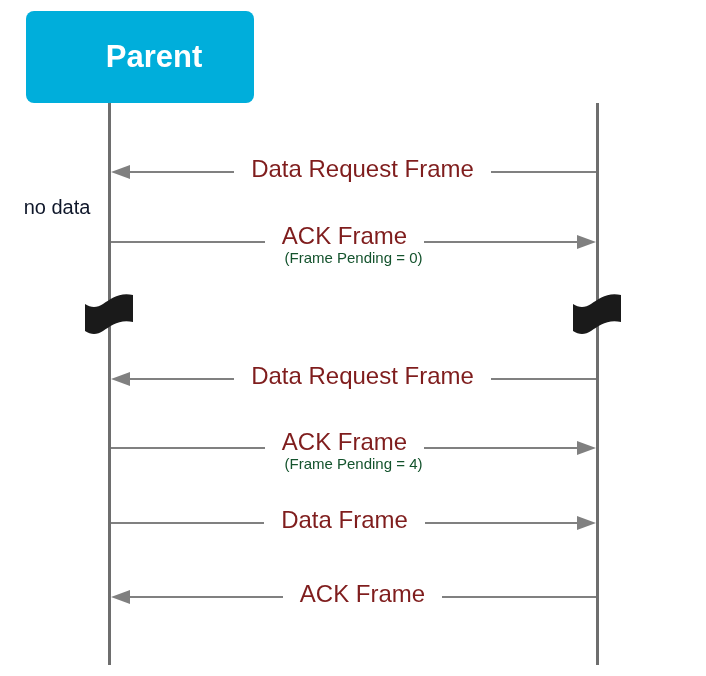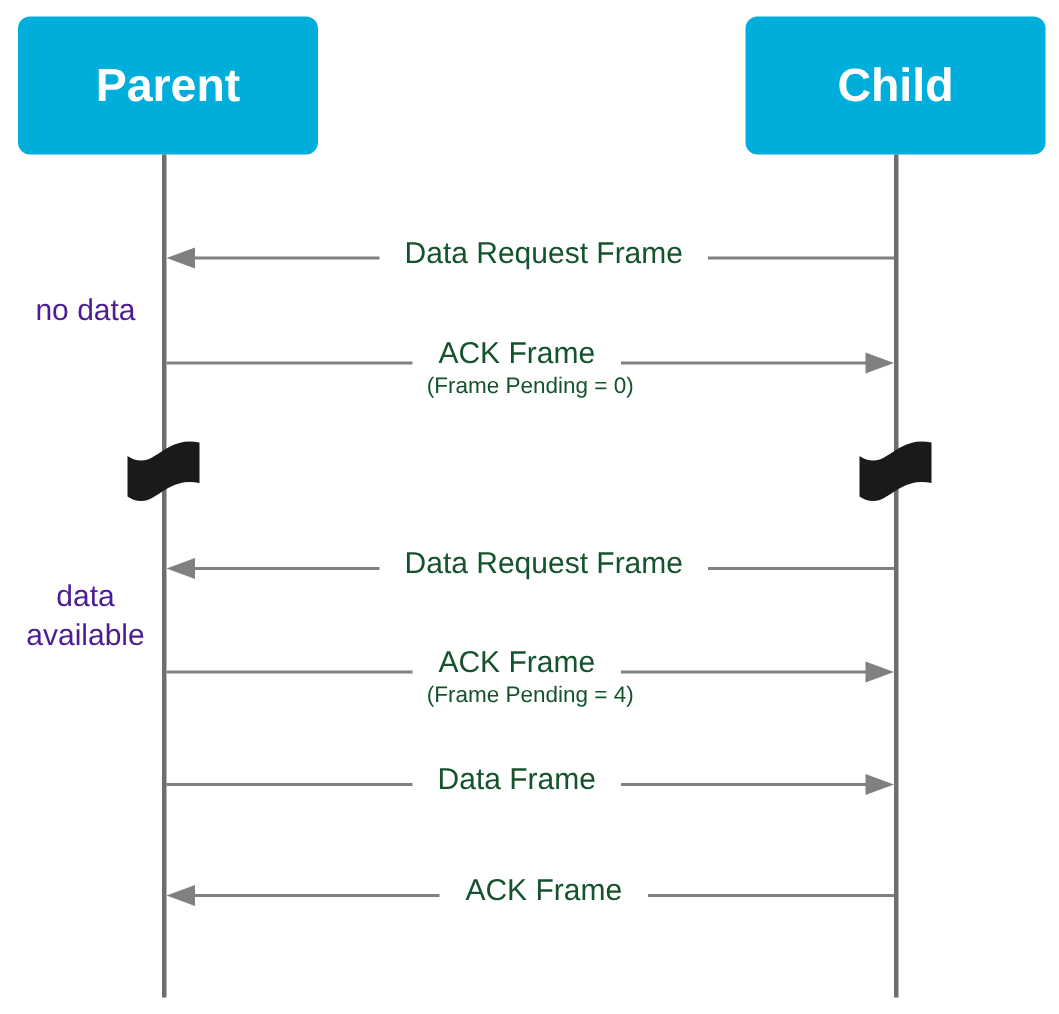--- a/index.html
+++ b/index.html
@@ -13,21 +13,21 @@
   
   .actor{
     position:absolute;
     top:11px;width:200px;height:92px;
     background:#00AEDB;
     border-radius:8px;
     display:flex;align-items:center;justify-content:center;
     color:#ffffff;
     font-size:31px;font-weight:bold;
   }
-  .actor.parent{left:12px;}
+  .actor.parent{left:26px;padding-left:28px;}
   .actor.child{left:497px;}
   
   .lifeline{
     position:absolute;
     top:103px;height:562px;width:3px;
     background:#6e6e6e;
   }
   .lifeline.parent{left:108px;}
   .lifeline.child{left:596px;}
   
@@ -35,21 +35,21 @@
     position:absolute;
     left:111px;width:485px;height:0;
     display:flex;align-items:center;
   }
   .mline{
     flex:1;height:2px;background:#808080;
   }
   .mlabel{
     position:relative;top:-3px;
     margin:0 17px;
-    font-size:20px;color:#14532d;
+    font-size:24px;color:#7f1d1d;
     white-space:nowrap;
   }
   .message.has-sub .mlabel{top:-6px;}
   .msub{
     position:absolute;
     left:50%;top:7px;
     transform:translateX(-50%);
     font-size:15px;color:#14532d;
     white-space:nowrap;
   }
@@ -58,43 +58,40 @@
     border-top:7px solid transparent;
     border-bottom:7px solid transparent;
   }
   .arrowhead.left{border-right:19px solid #808080;margin-right:-1px;}
   .arrowhead.right{border-left:19px solid #808080;margin-left:-1px;}
   
   .side-note{
     position:absolute;
     left:7px;width:100px;
     text-align:center;
-    font-size:20px;line-height:26px;color:#4c1d95;
+    font-size:20px;line-height:26px;color:#0f172a;
   }
   .side-note.n1{top:194px;}
   .side-note.n2{top:385px;}
   
   .flag{
     position:absolute;
     width:50px;height:44px;
     top:291px;
   }
   .flag.parent{left:84px;}
   .flag.child{left:572px;}
 </style>
 </head>
 <body>
 
 <div id="canvas">
 
   <div class="actor parent">
     <span>Parent</span>
-  </div>
-  <div class="actor child">
-    <span>Child</span>
   </div>
 
   <div class="lifeline parent"></div>
   <div class="lifeline child"></div>
 
   <div class="message" style="top:172px">
     <span class="arrowhead left"></span>
     <span class="mline"></span>
     <span class="mlabel">Data Request Frame</span>
     <span class="mline"></span>
@@ -117,21 +114,20 @@
     <path d="M1 13 C 7 17, 13 17, 19 13 C 27 8, 35 1, 49 4 L 49 31 C 35 28, 27 35, 19 40 C 13 44, 7 44, 1 40 Z" fill="#1a1a1a"></path>
   </svg>
 
   <div class="message" style="top:379px">
     <span class="arrowhead left"></span>
     <span class="mline"></span>
     <span class="mlabel">Data Request Frame</span>
     <span class="mline"></span>
   </div>
 
-  <div class="side-note n2">data available</div>
 
   <div class="message has-sub" style="top:448px">
     <span class="mline"></span>
     <span class="mlabel">ACK Frame</span>
     <span class="mline"></span>
     <span class="arrowhead right"></span>
     <span class="msub">(Frame Pending = 4)</span>
   </div>
 
   <div class="message" style="top:523px">

